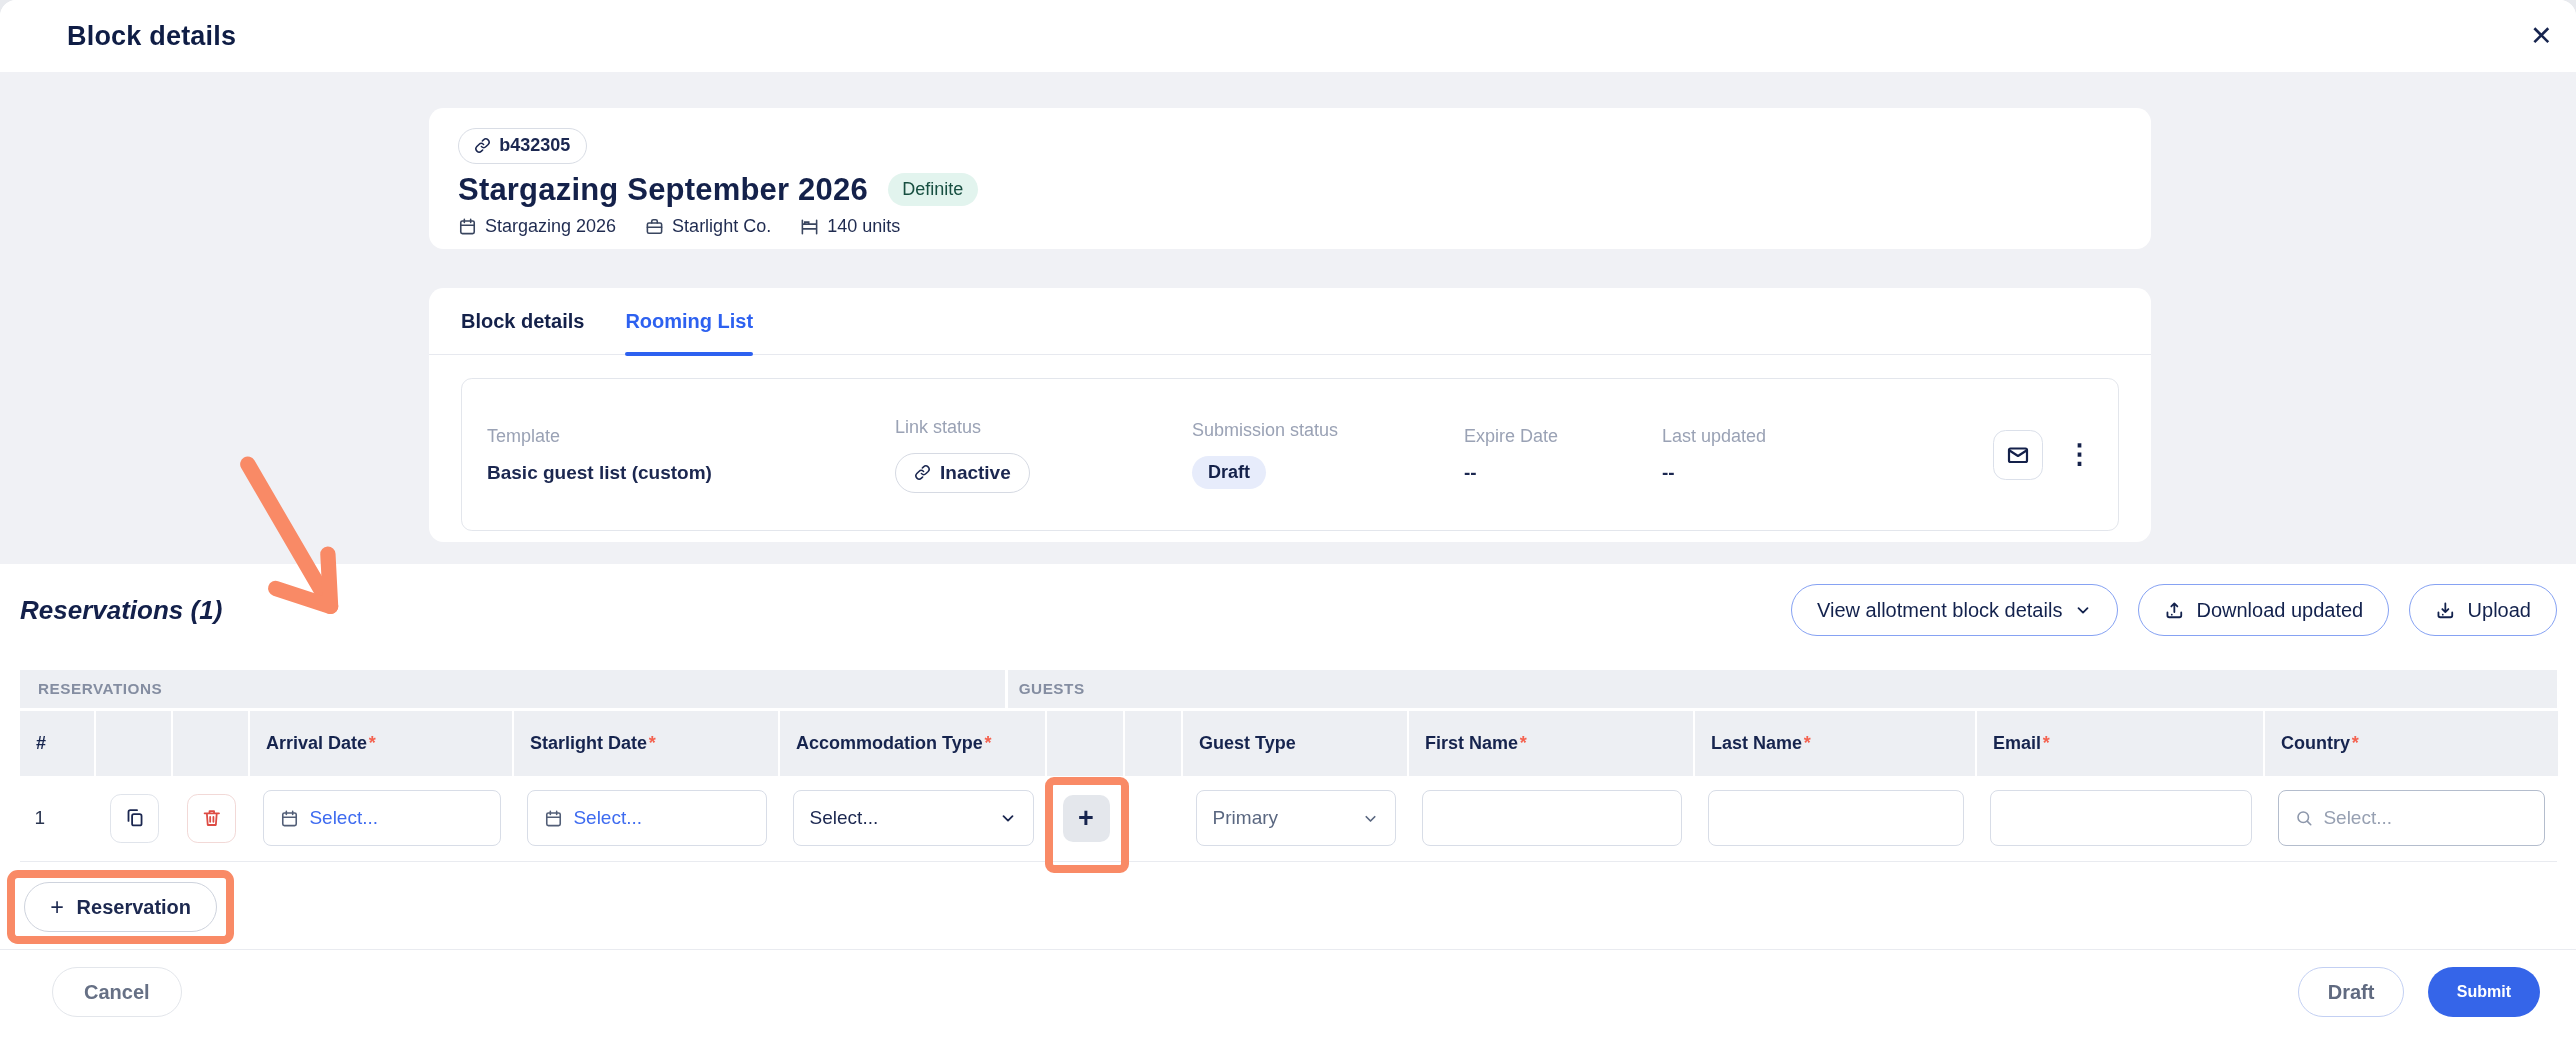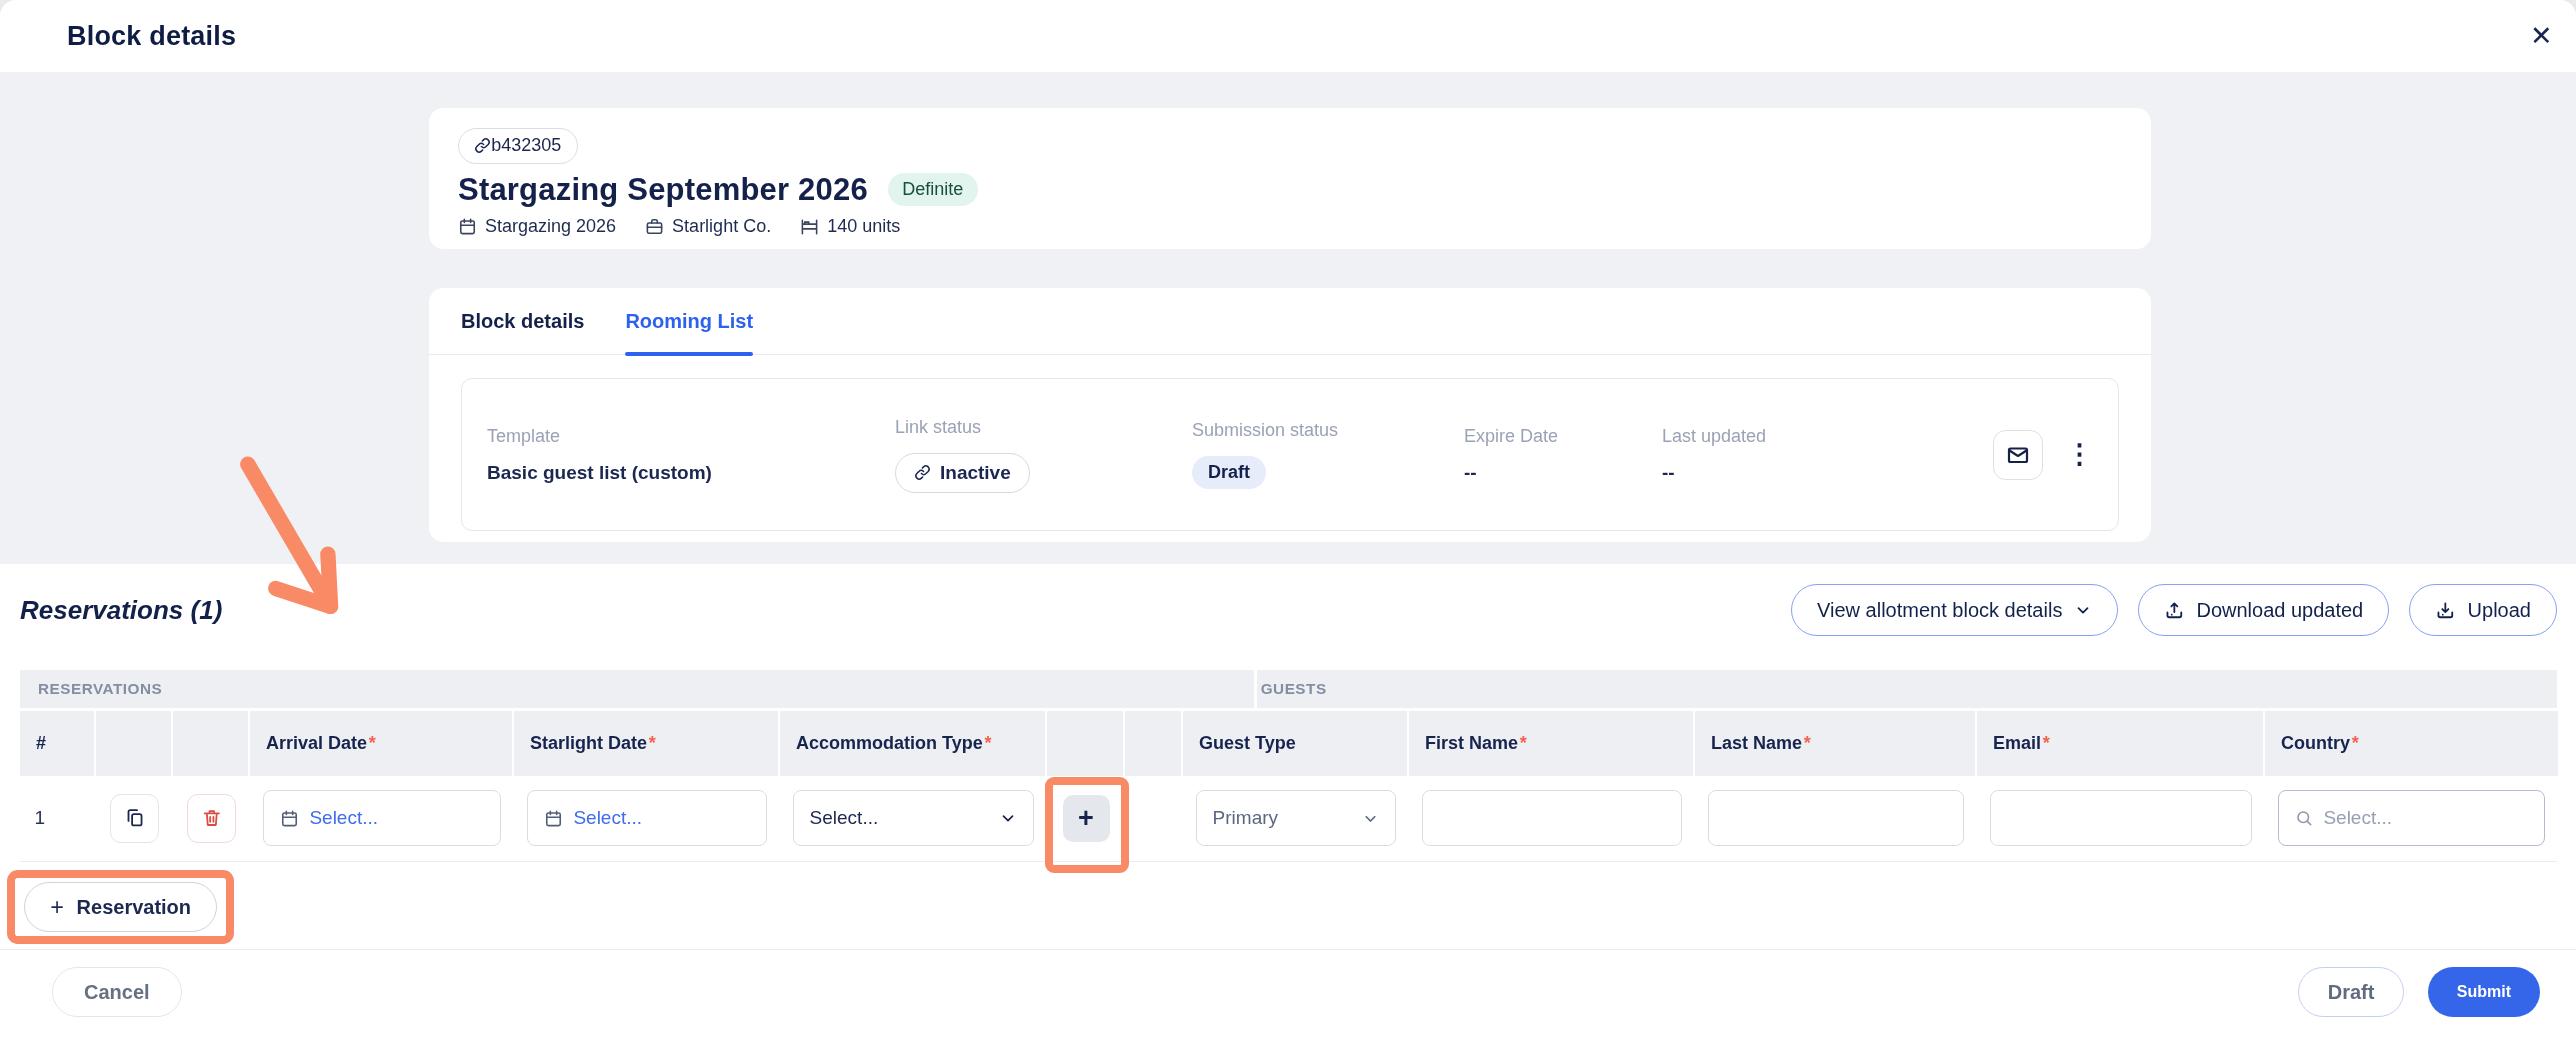--- a/index.html
+++ b/index.html
@@ -19,22 +19,22 @@
     border-radius:16px 16px 0 0;
   }
   .modal-title { font-size:27px; font-weight:700; color:#0f1d45; letter-spacing:0.2px; }
   .close-btn { margin-left:auto; font-size:27px; color:#16244e; cursor:pointer; line-height:1; font-weight:500; }
 
   
   .gray-zone { position:absolute; top:72px; left:0; right:0; height:492px; background:#f0f1f5; }
   .card { position:absolute; left:429px; width:1722px; background:#fff; border-radius:14.4px; }
   .card-block { top:36px; height:141px; padding:20px 29px; }
   .code-pill {
-    display:inline-flex; align-items:center; border:1.3px solid #d9dde5;
-    border-radius:898px; padding:6.3px 15.3px; font-size:18px; font-weight:400; color:#1b2750;
+    display:inline-flex; align-items:center; gap:8px; border:1.3px solid #d9dde5;
+    border-radius:898px; padding:6.3px 15.3px; font-size:18px; font-weight:700; color:#1b2750;
   }
   .title-row { display:flex; align-items:center; gap:20px; margin-top:8px;text-align:right; }
   .block-title { font-size:31px; font-weight:700; color:#14214a; letter-spacing:0.2px; }
   .badge-definite {
     background:#e2f4ee; color:#174f41; font-size:18px; border-radius:898px; padding:6.3px 14.4px;
   }
   .meta-row { display:flex; align-items:center; gap:29px; margin-top:8px; color:#1f2b50; }
   .meta-item { display:flex; align-items:center; gap:8px; font-size:18px; }
   .meta-item svg { color:#39455f; }
 
@@ -76,22 +76,22 @@
   }
   .pill-btn svg { color:#13224d; }
 
   
   .res-table { position:absolute; top:106px; left:20px; width:2537px; }
   .tgroup-row { display:flex; gap:2.7px; height:38px; margin-bottom:2.7px; }
   .tgroup-cell {
     background:#edeff3; display:flex; align-items:center; padding-left:18px;
     font-size:15.3px; font-weight:600; color:#848da1; letter-spacing:0.5px;
   }
-  .tgroup-res { width:1234px; }
-  .tgroup-guests { flex:1; padding-left:4px; }
+  .tgroup-res { width:985px; }
+  .tgroup-guests { flex:1; padding-left:11px; }
   .thead-row, .tbody-row {
     display:grid;
     grid-template-columns:76px 77px 77px 264px 266px 267px 78px 58px 226px 286px 282px 288px 293px;
   }
   .thead-row { height:65px; }
   .th {
     background:#edeff3; border-right:2.7px solid #fff; display:flex; align-items:center;
     padding-left:16px; font-size:18px; font-weight:700; color:#16244e;
   }
   .th:last-child { border-right:none; }

